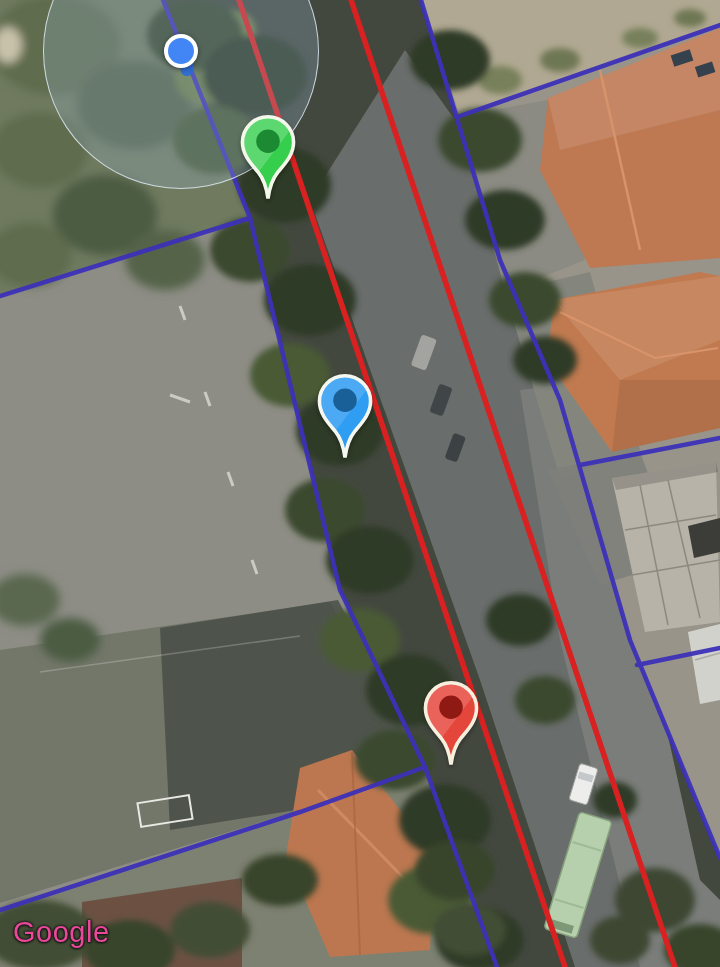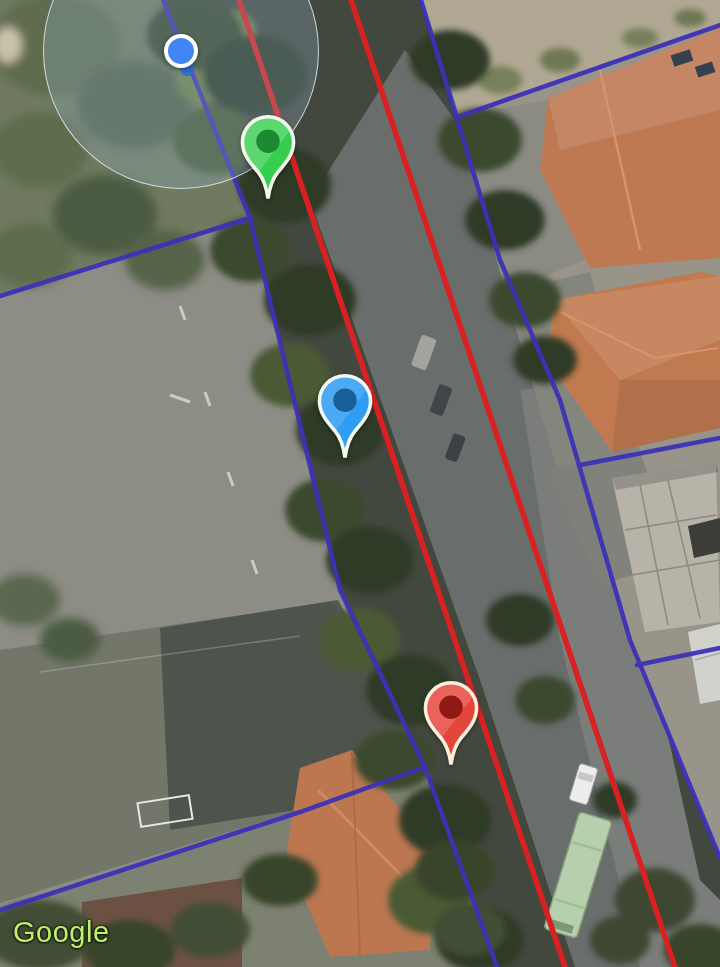--- a/index.html
+++ b/index.html
@@ -25,21 +25,21 @@
     background:#4285f4;border:4px solid #ffffff;
     box-shadow:0 1px 5px rgba(0,0,0,0.45);z-index:7;
   }
   .pin{
     transform:translate(-50%,-96%);z-index:8;width:58px;height:90px;
     filter:drop-shadow(0 2px 2px rgba(0,0,0,0.35));
   }
   .pin svg{display:block;}
   .brand-logo{
     left:13px;top:916px;z-index:9;
-    color:#bef264;font-size:29px;font-weight:500;letter-spacing:0.5px;
+    color:#ec4899;font-size:29px;font-weight:500;letter-spacing:0.5px;
     text-shadow:0 0 3px rgba(20,20,20,0.95),0 1px 2px rgba(20,20,20,0.85),
                 1px 0 2px rgba(20,20,20,0.7),-1px 0 2px rgba(20,20,20,0.7);
   }
 </style>
 </head>
 <body>
 
 <div id="stage">
 
   <svg class="scene" width="720" height="967" viewBox="0 0 720 967">

